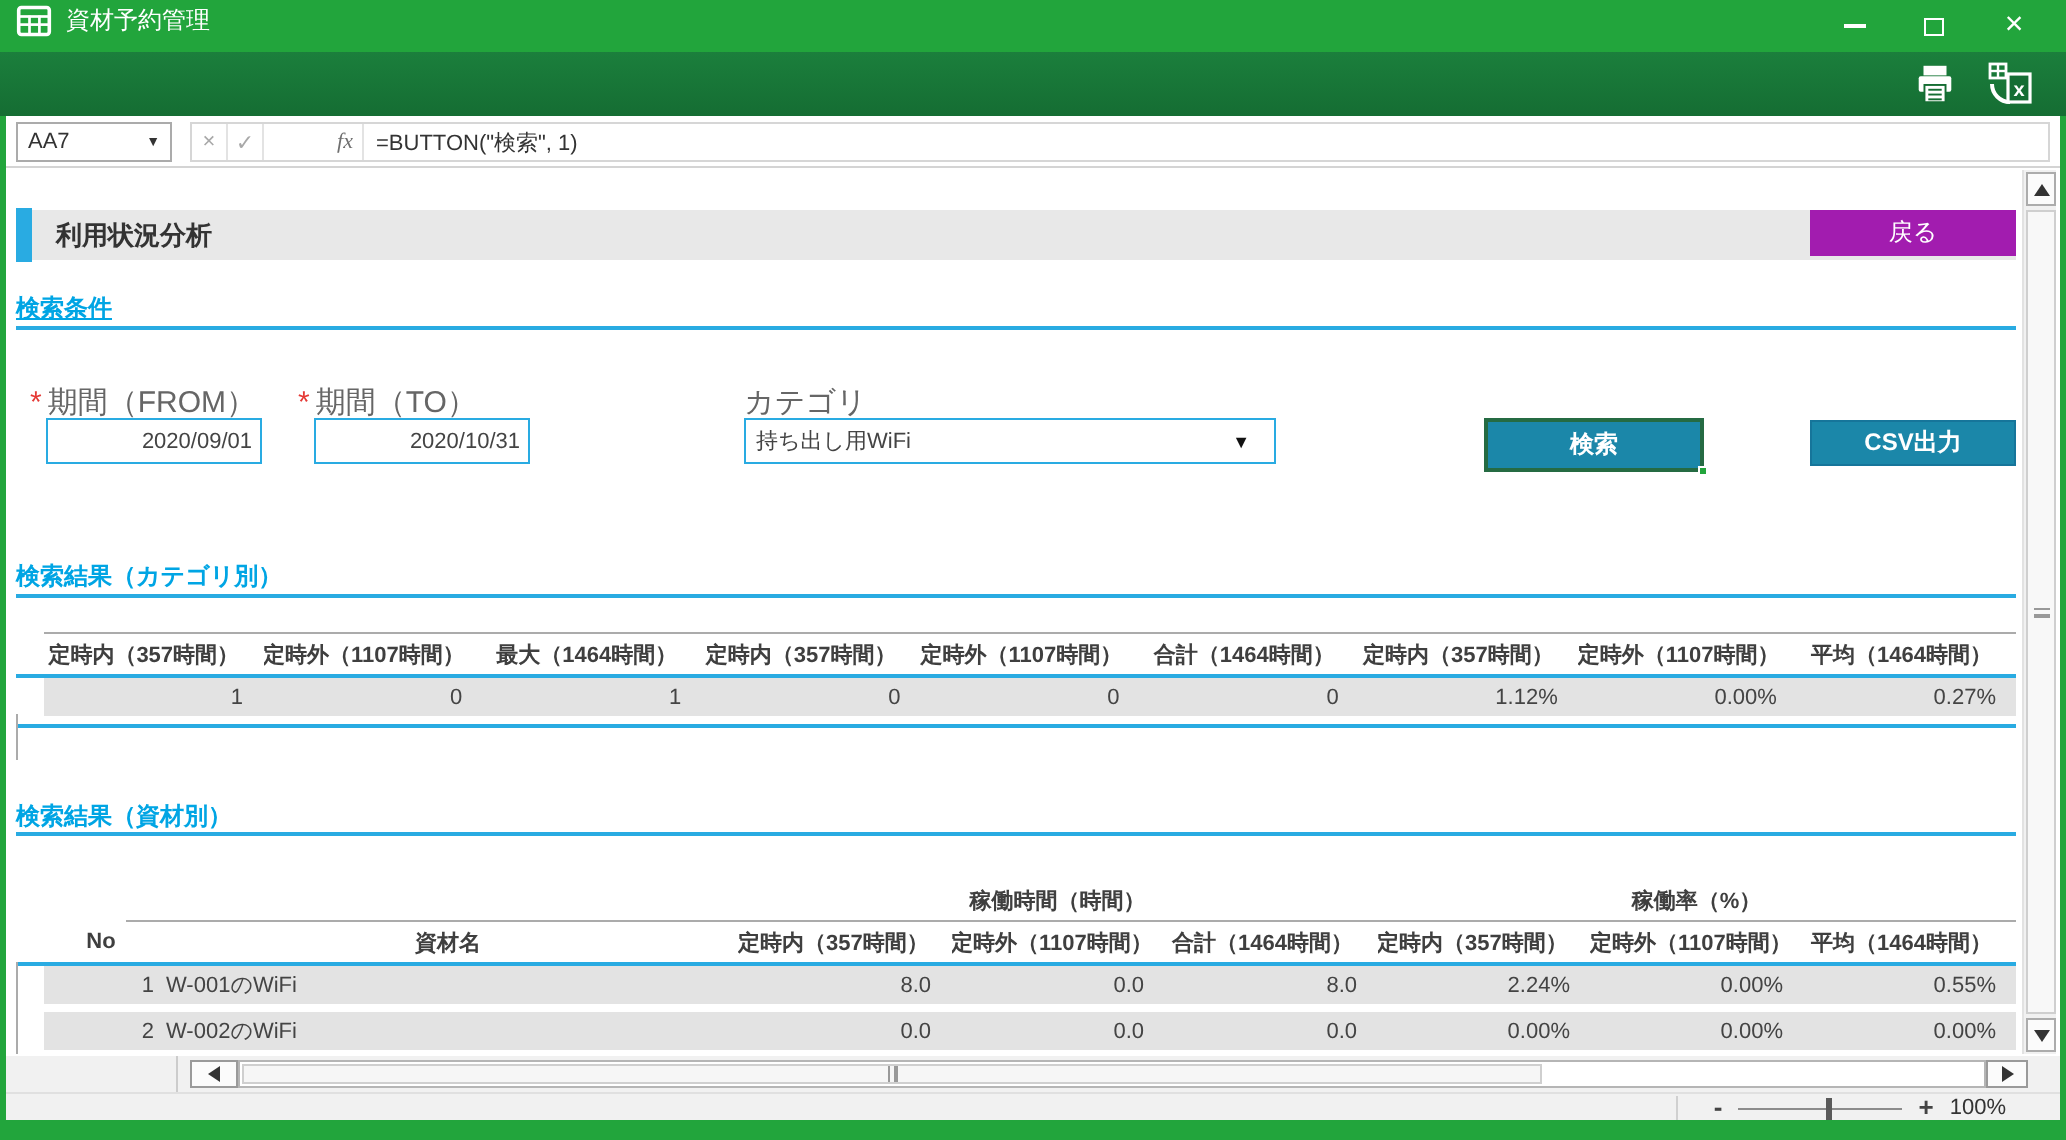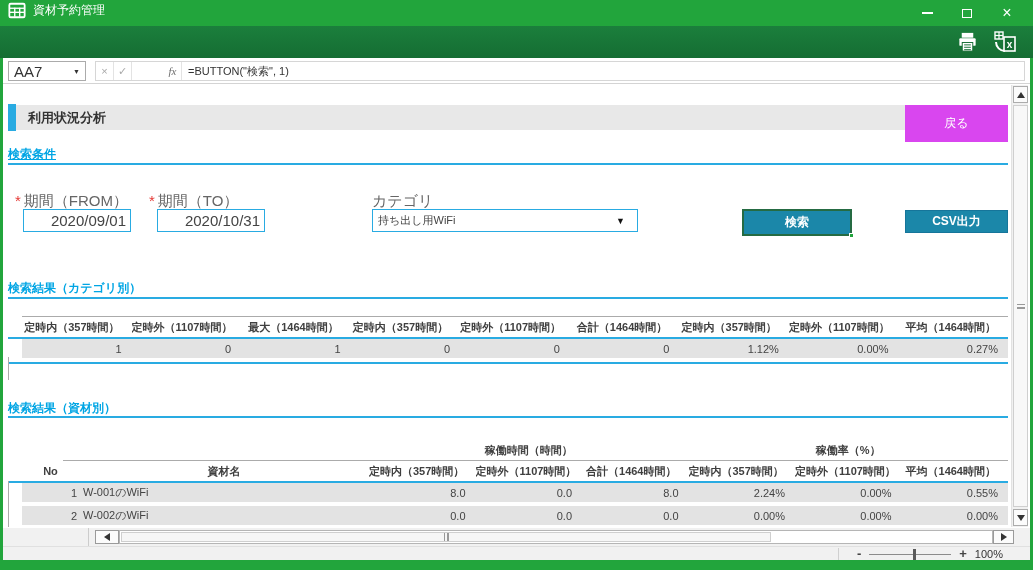--- a/index.html
+++ b/index.html
@@ -17,40 +17,40 @@
   .close-glyph{font-size:16px;line-height:16px;color:#fff;}
 
   
   .ribbon{position:absolute;left:0;top:26px;width:1033px;height:32px;background:linear-gradient(#1b7f3c,#156d33);}
   .ribbon-icons{position:absolute;right:14px;top:3px;display:flex;gap:10px;align-items:center;}
   .ribbon-btn{width:28px;height:26px;display:flex;align-items:center;justify-content:center;}
 
   
   .formula-row{position:absolute;left:3px;top:58px;width:1027px;height:26px;background:#fff;border-bottom:1px solid #d4d4d4;}
   .name-box{position:absolute;left:5px;top:3px;width:78px;height:20px;border:1px solid #ababab;background:#fff;display:flex;align-items:center;}
-  .name-box .nb-text{font-size:15px;color:#333;padding-left:5px;flex:1;}
+  .name-box .nb-text{font-size:11px;color:#333;padding-left:5px;flex:1;}
   .nb-arrow{font-size:7px;color:#333;padding-right:5px;}
   .fx-box{position:absolute;left:92px;top:3px;right:5px;height:20px;border:1px solid #d6d6d6;background:#fff;display:flex;align-items:stretch;}
   .fx-cell{width:18px;display:flex;align-items:center;justify-content:center;font-size:11px;color:#a8a8a8;border-right:1px solid #e3e3e3;}
   .fx-cell.fx{font-style:italic;color:#6f6f6f;font-family:"Liberation Serif","DejaVu Serif",serif;margin-left:32px;}
   .formula-text{font-size:11px;color:#333;display:flex;align-items:center;padding-left:6px;white-space:nowrap;}
 
   
   .main{position:absolute;left:3px;top:84px;width:1027px;height:444px;background:#fff;overflow:hidden;}
   .pagebar{position:absolute;left:5px;top:21px;width:1000px;height:25px;background:#e8e8e8;}
   .accent{position:absolute;left:5px;top:20px;width:8px;height:27px;background:#29ABE2;}
   .page-title{position:absolute;left:25px;top:25px;font-size:13px;font-weight:bold;color:#333;}
-  .back-btn{position:absolute;left:902px;top:21px;width:103px;height:37px;background:#d946ef;color:#fff;font-size:12px;display:flex;align-items:center;justify-content:center;}
+  .back-btn{position:absolute;left:902px;top:21px;width:103px;height:23px;background:#a21caf;color:#fff;font-size:12px;display:flex;align-items:center;justify-content:center;}
 
   .sec-head{position:absolute;font-size:12px;font-weight:bold;color:#00A5E4;white-space:nowrap;}
   .sec-line{position:absolute;left:5px;width:1000px;height:2px;background:#29ABE2;}
 
   .fld-label{position:absolute;font-size:15px;color:#666;white-space:nowrap;text-align:center;}
   .req{color:#E53935;margin-right:3px;}
-  .txt-input{position:absolute;height:23px;border:1px solid #29ABE2;background:#fff;font-size:15px;color:#444;text-align:right;padding:4px 4px;outline:none;}
+  .txt-input{position:absolute;height:23px;border:1px solid #29ABE2;background:#fff;font-size:11px;color:#444;text-align:right;padding:4px 4px;outline:none;}
   .dropdown{position:absolute;height:23px;border:1px solid #29ABE2;background:#fff;display:flex;align-items:center;}
   .dd-text{flex:1;font-size:11px;color:#444;padding-left:5px;}
   .dd-arrow{font-size:9px;color:#111;padding-right:12px;}
   .teal-btn{background:#1B87A9;color:#fff;font-size:12px;font-weight:bold;display:flex;align-items:center;justify-content:center;border:none;width:100%;height:100%;}
   .search-wrap{position:absolute;left:739px;top:125px;width:110px;height:27px;border:2px solid #256B43;}
   .sel-handle{position:absolute;right:-4px;bottom:-4px;width:5px;height:5px;background:#22A53C;border:1px solid #fff;}
   .csv-btn{position:absolute;left:902px;top:126px;width:103px;height:23px;border:1px solid #16759A;}
 
   
   .rtable{position:absolute;left:5px;width:1000px;}

